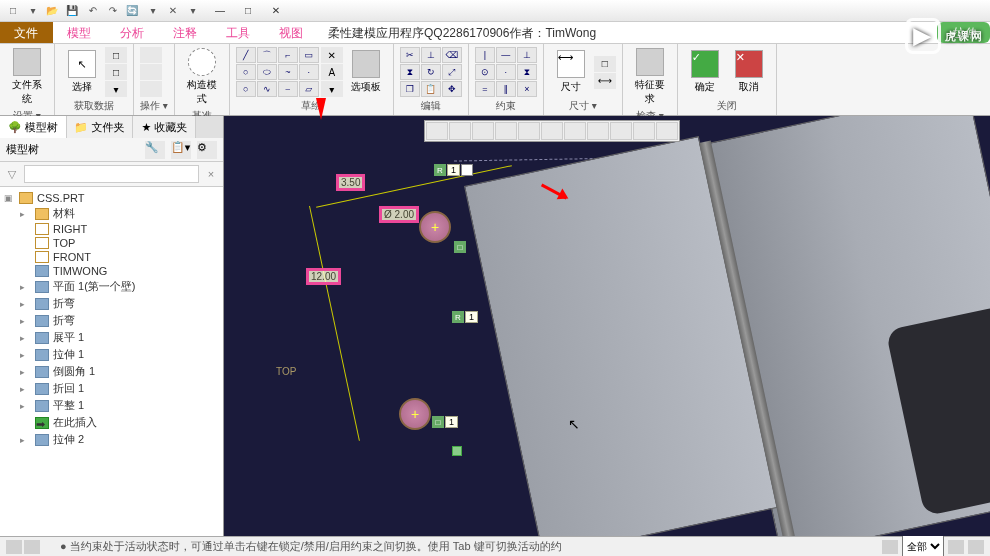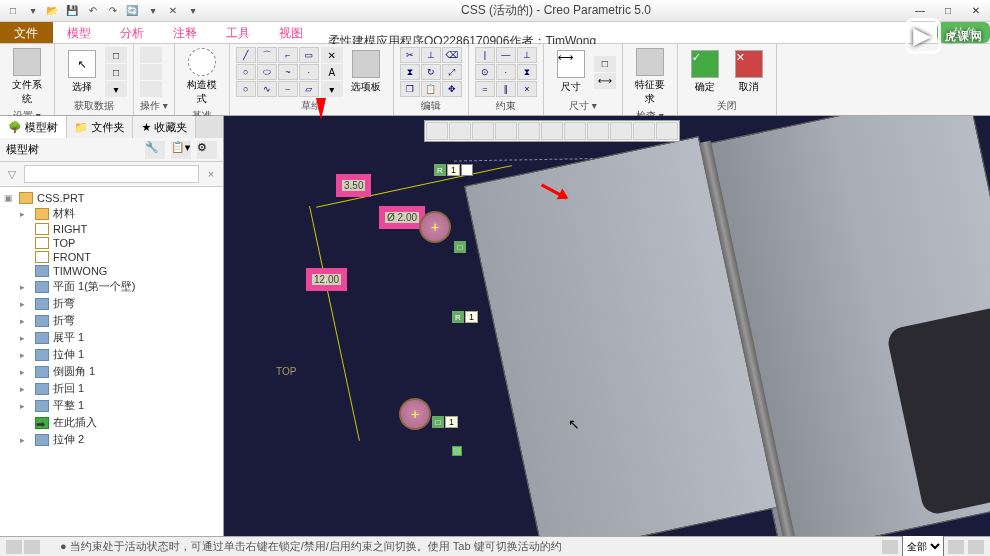--- a/index.html
+++ b/index.html
@@ -10,21 +10,21 @@
 .qat { display:flex; gap:2px; padding:0 4px; align-items:center; }
 .qat-btn { width:18px; height:18px; display:flex; align-items:center; justify-content:center; color:#555; font-size:10px; }
 .title-text { flex:1; text-align:center; color:#444; font-size:12px; }
 .win-btns { display:flex; }
 .win-btn { width:28px; height:20px; display:flex; align-items:center; justify-content:center; font-size:10px; color:#333; }
 
 .ribbon-tabs { height:22px; background:#fff; display:flex; border-bottom:1px solid #ccc; }
 .r-tab { padding:3px 14px; color:#ec4899; font-size:12px; border-right:1px solid transparent; }
 .r-tab.file { background:#a16207; color:#fff; }
 .r-tab.active { background:#5cb85c; color:#fff; font-style:italic;border-radius:6px; }
-.r-tabs-extra { flex:1; color:#333; font-size:12px; padding:3px 10px;margin-top:8px; }
+.r-tabs-extra { flex:1; color:#333; font-size:12px; padding:3px 10px; }
 
 .ribbon-body { height:72px; background:#f5f5f5; border-bottom:1px solid #aaa; display:flex; }
 .r-group { border-right:1px solid #ccc; display:flex; flex-direction:column; padding:2px 6px; }
 .r-group-label { font-size:10px; color:#555; text-align:center; margin-top:auto; padding-top:1px; }
 .r-btns { display:flex; gap:2px; flex:1; align-items:center; }
 .r-big-btn { display:flex; flex-direction:column; align-items:center; width:42px; padding:2px; }
 .r-big-btn .ico { width:28px; height:28px; background:#d0d0d0; border:1px solid #aaa; margin-bottom:2px; }
 .r-big-btn .lbl { font-size:10px; text-align:center; }
 .r-grid { display:grid; grid-template-columns:repeat(4,20px); grid-template-rows:repeat(3,16px); gap:1px; }
 .r-grid .cell { background:#e8e8e8; border:1px solid #ccc; font-size:9px; display:flex; align-items:center; justify-content:center; color:#006; }
@@ -56,21 +56,21 @@
 .viewport { flex:1; position:relative; background:#1a1a3a; overflow:hidden; }
 .vp-toolbar { position:absolute; top:4px; left:200px; height:22px; background:#f0f0f0; border:1px solid #999; display:flex; gap:1px; padding:1px; z-index:10; }
 .vp-tb-btn { width:22px; height:18px; background:#e8e8e8; border:1px solid #ccc; }
 
 .model { position:absolute; left:60px; top:30px; width:700px; height:480px; }
 .sheet { position:absolute; transform:rotate(-12deg); transform-origin:top left; }
 .face1 { left:180px; top:40px; width:240px; height:380px; background:linear-gradient(90deg,#9ca0a8,#b8bcc4); border:1px solid #666; }
 .face2 { left:410px; top:0px; width:280px; height:420px; background:linear-gradient(90deg,#888c94,#a8acb4,#b8bcc4); border:1px solid #666; }
 .dark-shape { position:absolute; left:680px; top:200px; width:120px; height:190px; background:#2a2a30; border-radius:16px; transform:rotate(-12deg); }
 .bend { left:415px; top:-3px; width:12px; height:425px; background:linear-gradient(90deg,#666,#999,#666); }
-.dim-text { position:absolute; background:rgba(255,255,220,.8); color:#443; font-size:10px; padding:0 2px; border:6px solid #ec4899; }
+.dim-text { position:absolute; background:rgba(255,255,220,.8); color:#443; font-size:10px; padding:0 2px; border:3px solid #ec4899; }
 .ext-line { position:absolute; background:#cc0; }
 
 .circle-node { position:absolute; width:32px; height:32px; border-radius:50%; background:radial-gradient(circle,#c8a,#a68); border:2px solid #864; }
 .circle-node::after { content:'+'; position:absolute; left:50%; top:50%; transform:translate(-50%,-50%); color:#ff4; font-size:14px; }
 .sq-node { position:absolute; width:10px; height:10px; background:#8c8; border:1px solid #4a4; }
 .tag { position:absolute; display:flex; align-items:center; gap:1px; }
 .tag .box { width:12px; height:12px; background:#6a6; color:#fff; font-size:8px; display:flex; align-items:center; justify-content:center; }
 .tag .id { background:#ffe; border:1px solid #aa8; padding:0 3px; font-size:9px; }
 
 .arrow-red { position:absolute; }
@@ -102,21 +102,20 @@
       <div class="qat-btn">▾</div>
       <div class="qat-btn">📂</div>
       <div class="qat-btn">💾</div>
       <div class="qat-btn">↶</div>
       <div class="qat-btn">↷</div>
       <div class="qat-btn">🔄</div>
       <div class="qat-btn">▾</div>
       <div class="qat-btn">✕</div>
       <div class="qat-btn">▾</div>
     </div>
-    <div class="title-text">CSS (活动的) - Creo Parametric 5.0</div>
     <div class="win-btns">
       <div class="win-btn">—</div>
       <div class="win-btn">□</div>
       <div class="win-btn">✕</div>
     </div>
   </div>
 
   <div class="ribbon-tabs">
     <div class="r-tab file">文件</div>
     <div class="r-tab">模型</div>

